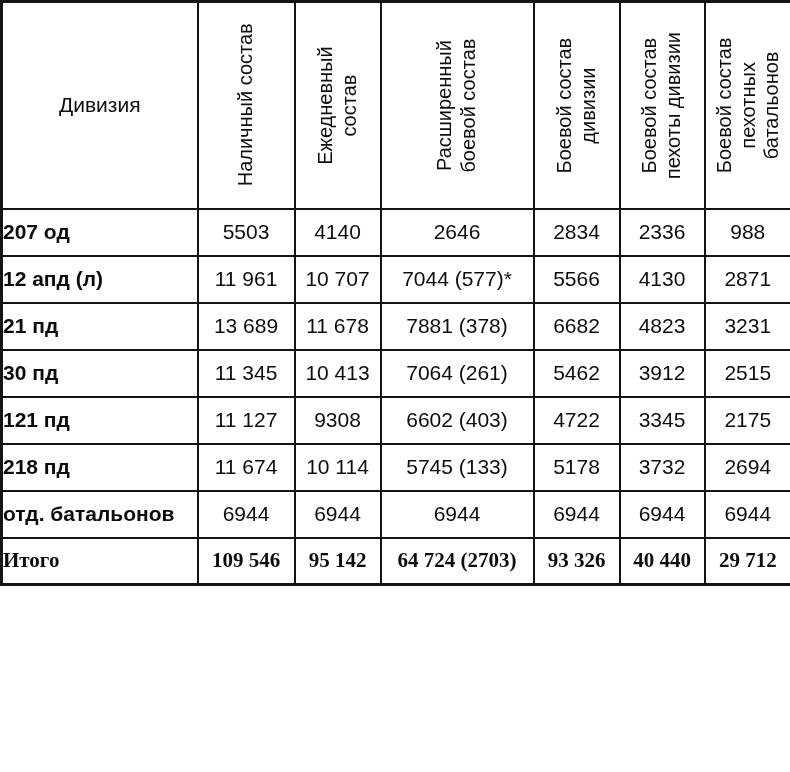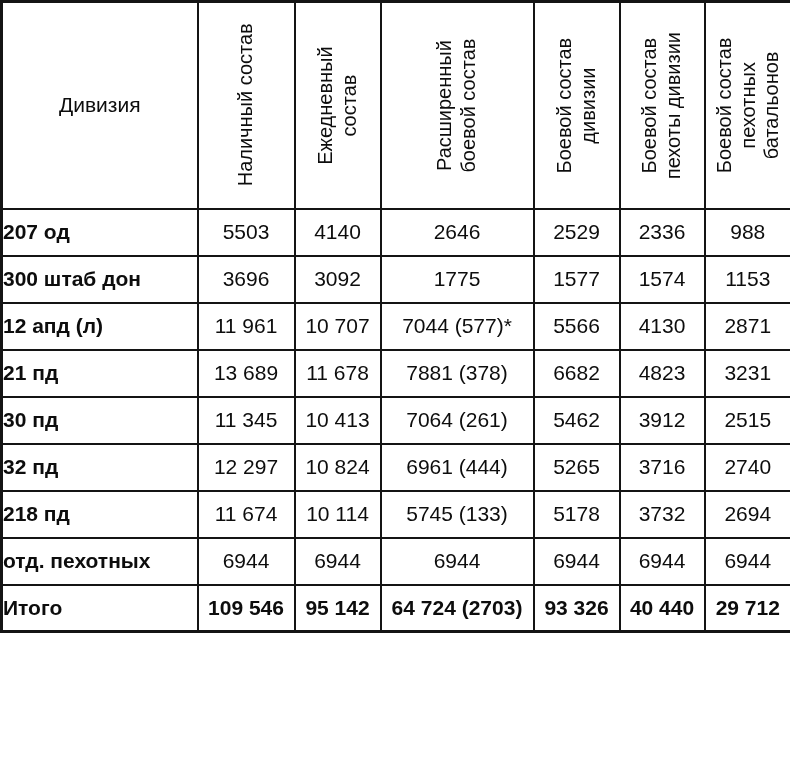--- a/index.html
+++ b/index.html
@@ -62,20 +62,21 @@
   td.division {
     text-align: left;
     padding-left: 15px;
     font-weight: bold;
   }
   td.num {
     text-align: center;
   }
   tr.total td {
     font-weight: bold;
+    font-family: Liberation Serif, serif;
   }
 </style>
 </head>
 <body>
 
 <table class="strength">
   <colgroup>
     <col style="width:196px">
     <col style="width:97px">
     <col style="width:86px">
@@ -126,32 +127,23 @@
           </div>
       </th>
     </tr>
   </thead>
   <tbody>
       <tr>
         <td class="division">207 од</td>
         <td class="num">5503</td>
         <td class="num">4140</td>
         <td class="num">2646</td>
-        <td class="num">2529</td>
+        <td class="num">2834</td>
         <td class="num">2336</td>
         <td class="num">988</td>
-      </tr>
-      <tr>
-        <td class="division">300 штаб дон</td>
-        <td class="num">3696</td>
-        <td class="num">3092</td>
-        <td class="num">1775</td>
-        <td class="num">1577</td>
-        <td class="num">1574</td>
-        <td class="num">1153</td>
       </tr>
       <tr>
         <td class="division">12 апд (л)</td>
         <td class="num">11 961</td>
         <td class="num">10 707</td>
         <td class="num">7044 (577)*</td>
         <td class="num">5566</td>
         <td class="num">4130</td>
         <td class="num">2871</td>
       </tr>
@@ -167,39 +159,39 @@
       <tr>
         <td class="division">30 пд</td>
         <td class="num">11 345</td>
         <td class="num">10 413</td>
         <td class="num">7064 (261)</td>
         <td class="num">5462</td>
         <td class="num">3912</td>
         <td class="num">2515</td>
       </tr>
       <tr>
-        <td class="division">32 пд</td>
-        <td class="num">12 297</td>
-        <td class="num">10 824</td>
-        <td class="num">6961 (444)</td>
-        <td class="num">5265</td>
-        <td class="num">3716</td>
-        <td class="num">2740</td>
+        <td class="division">121 пд</td>
+        <td class="num">11 127</td>
+        <td class="num">9308</td>
+        <td class="num">6602 (403)</td>
+        <td class="num">4722</td>
+        <td class="num">3345</td>
+        <td class="num">2175</td>
       </tr>
       <tr>
         <td class="division">218 пд</td>
         <td class="num">11 674</td>
         <td class="num">10 114</td>
         <td class="num">5745 (133)</td>
         <td class="num">5178</td>
         <td class="num">3732</td>
         <td class="num">2694</td>
       </tr>
       <tr>
-        <td class="division">отд. пехотных</td>
+        <td class="division">отд. батальонов</td>
         <td class="num">6944</td>
         <td class="num">6944</td>
         <td class="num">6944</td>
         <td class="num">6944</td>
         <td class="num">6944</td>
         <td class="num">6944</td>
       </tr>
       <tr class="total">
         <td class="division">Итого</td>
         <td class="num">109 546</td>

